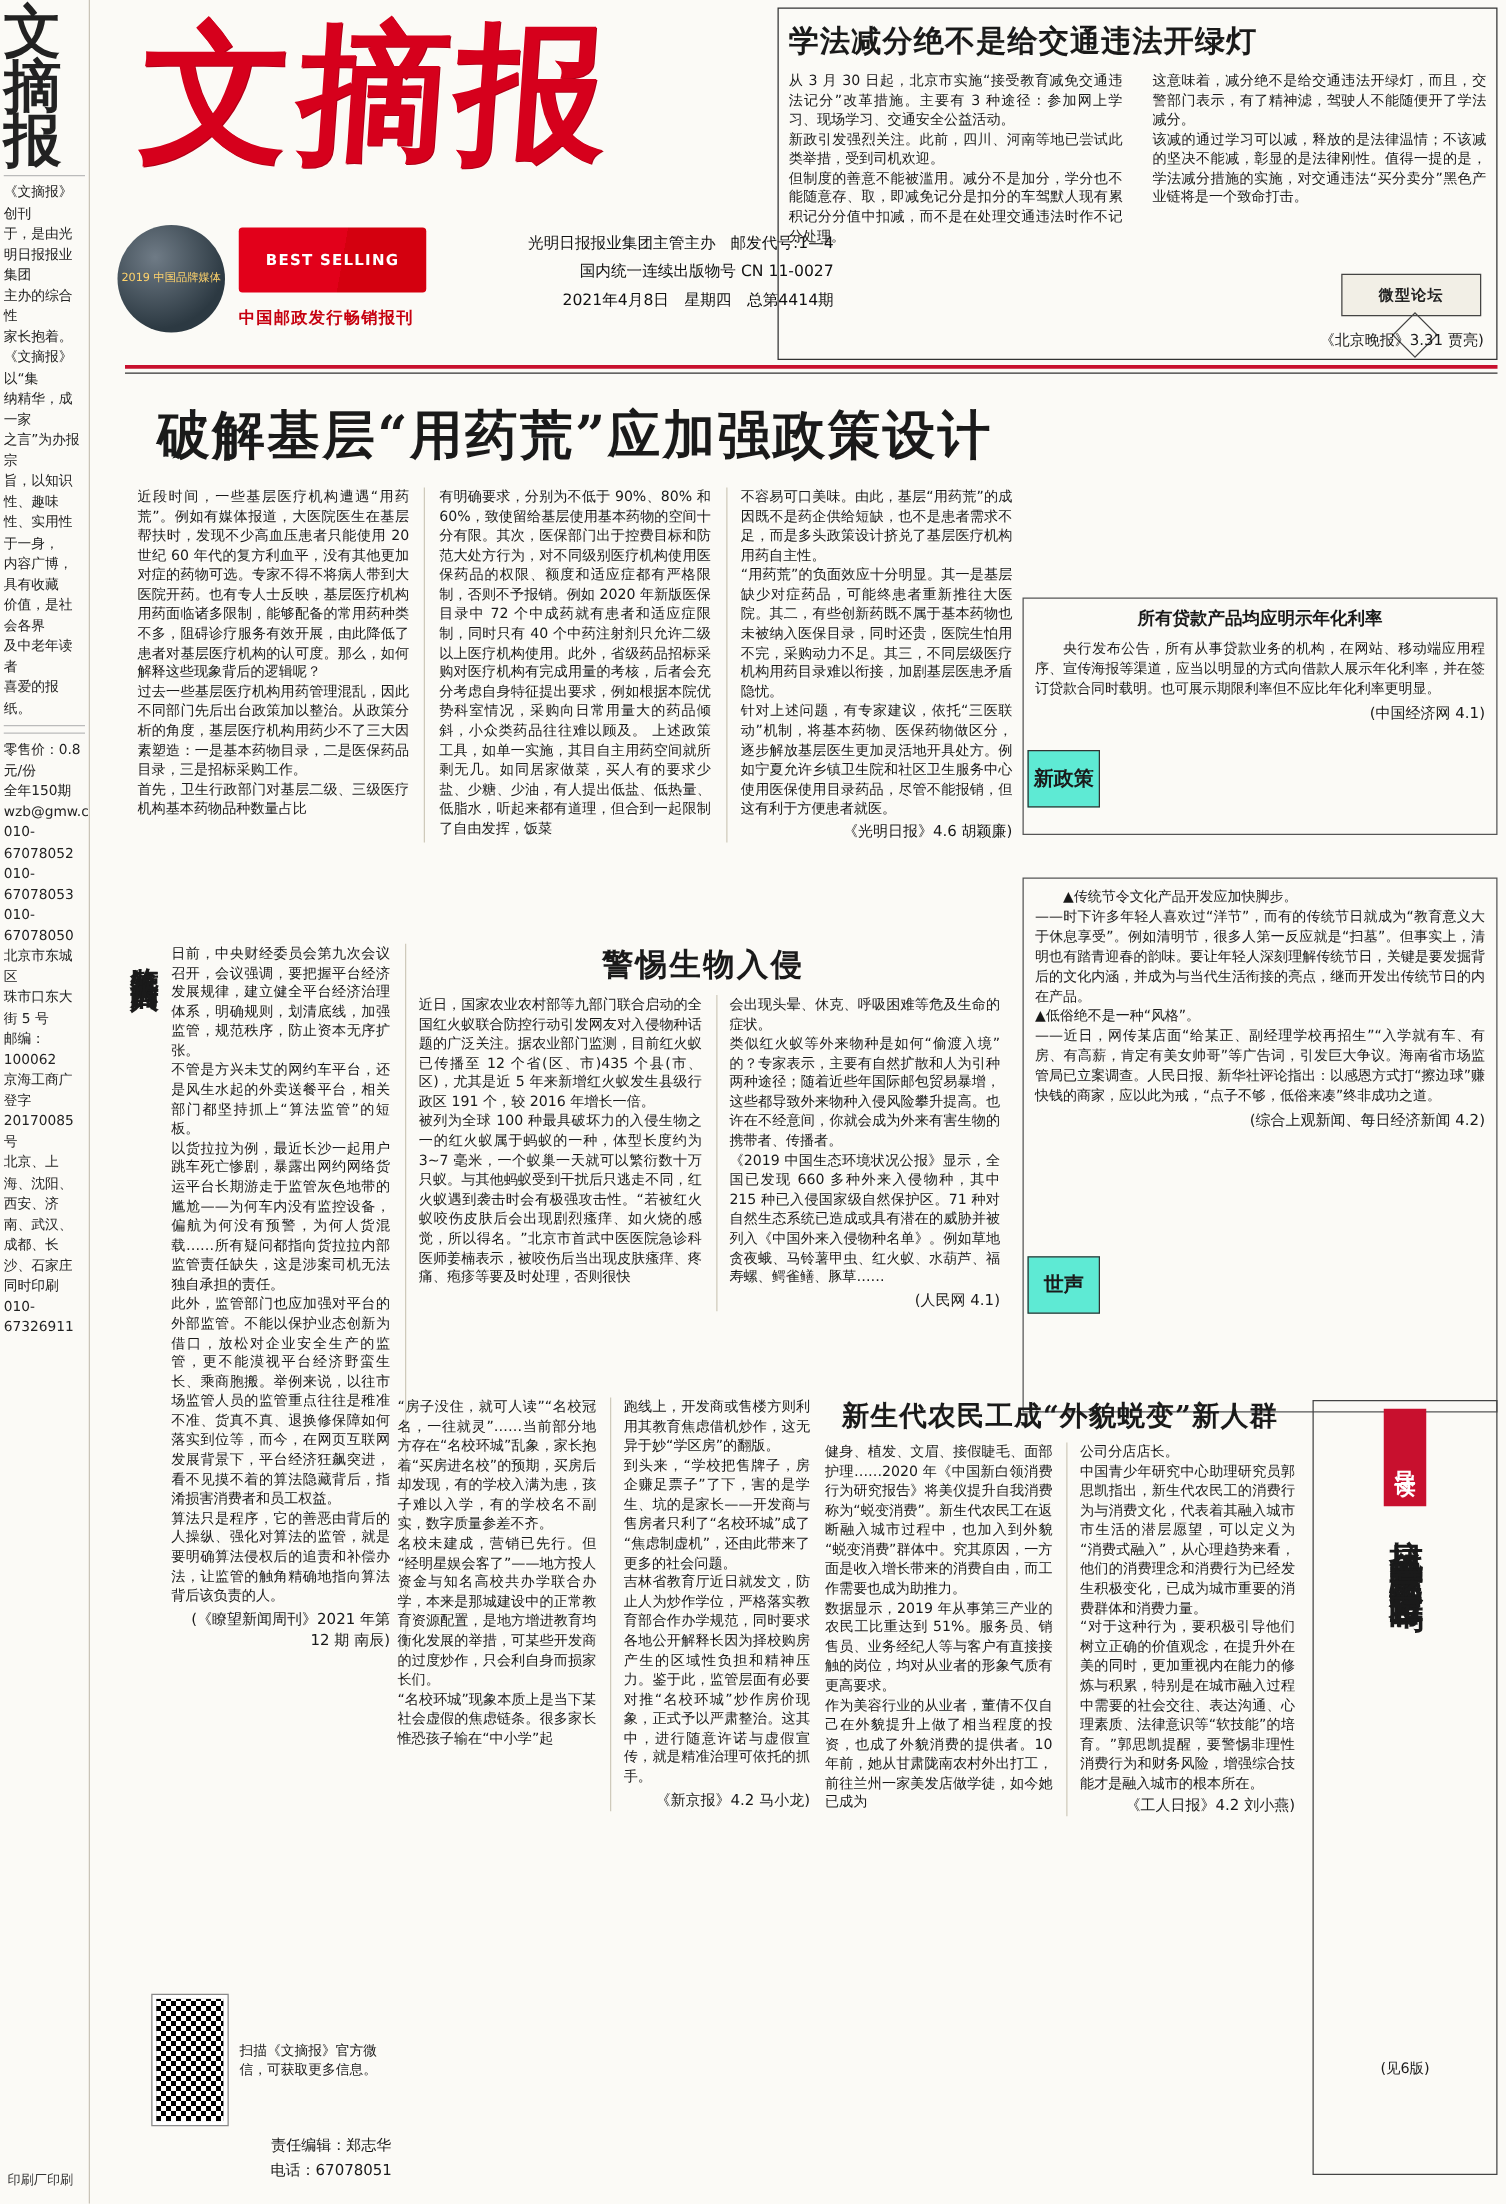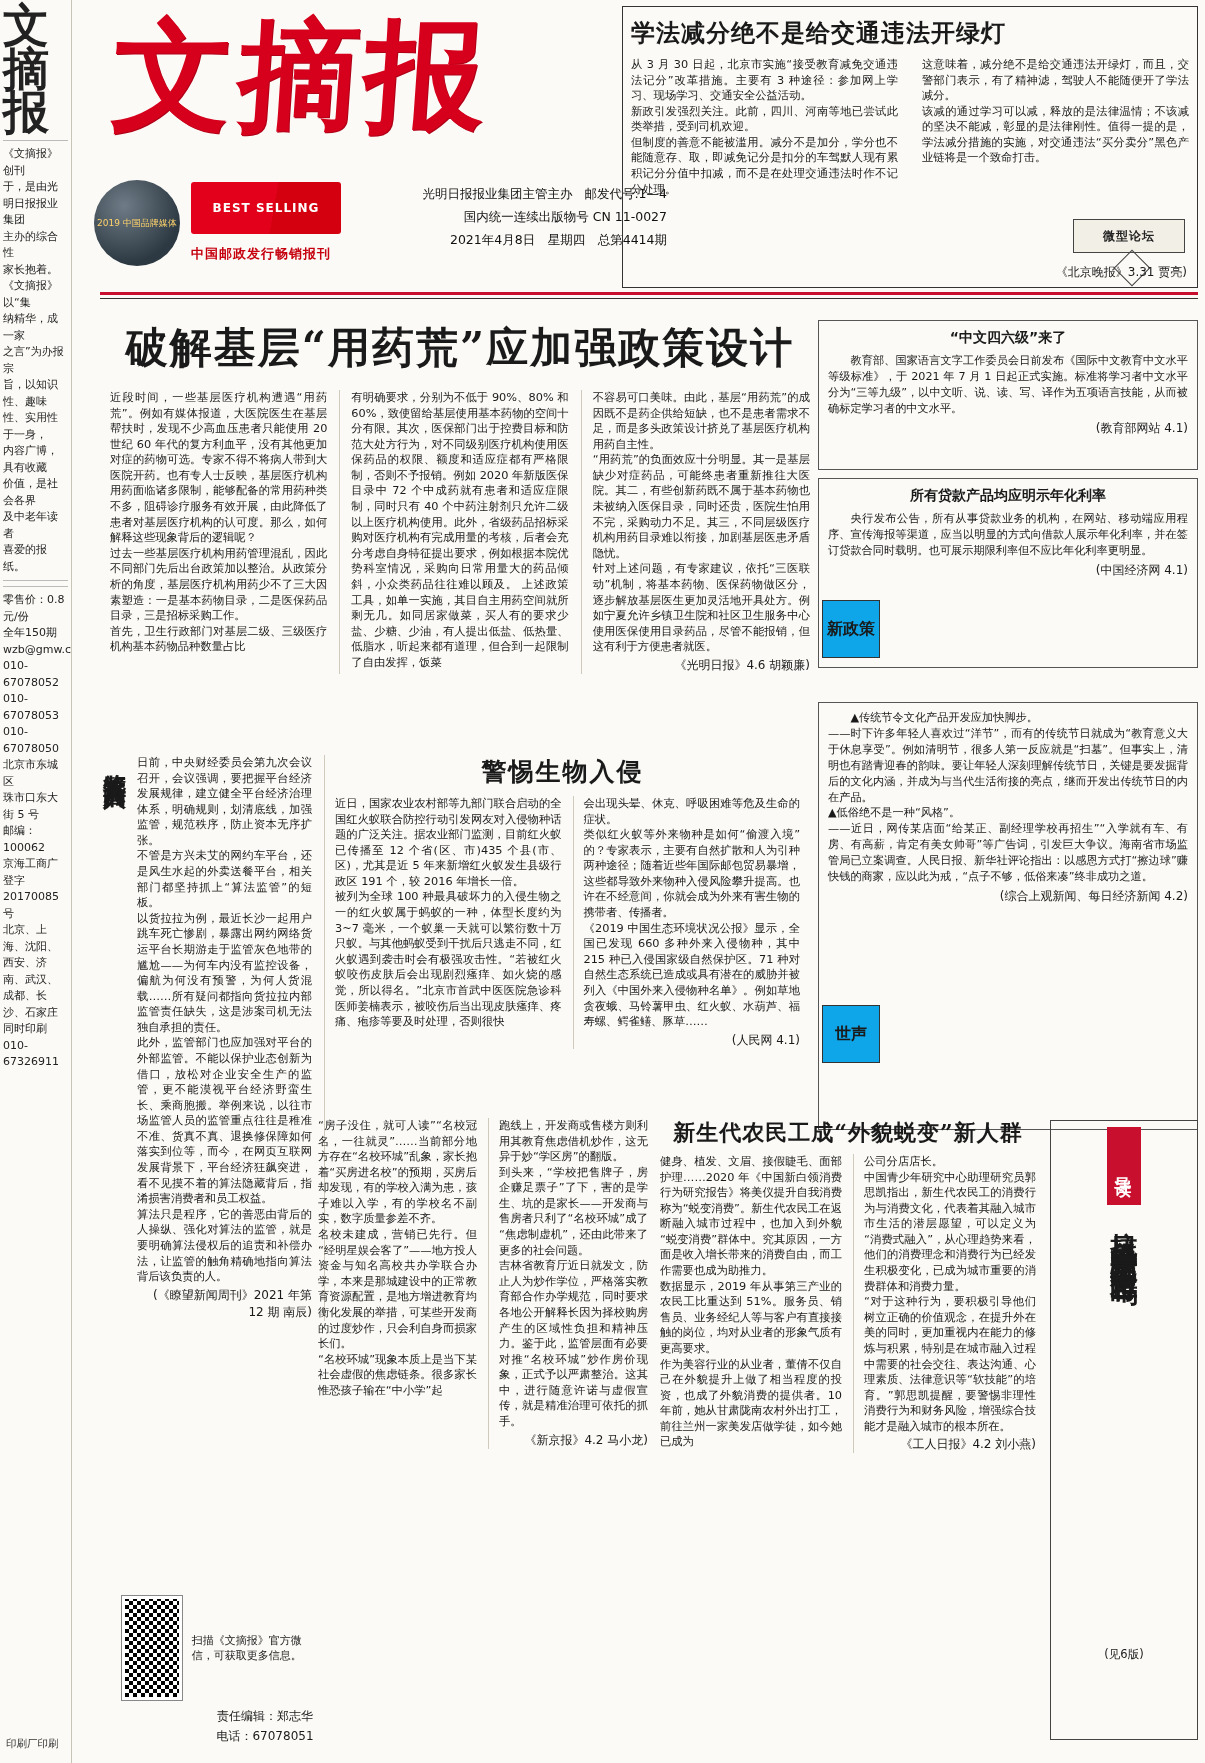--- a/index.html
+++ b/index.html
@@ -125,22 +125,22 @@
 
   
   .rbox {
     position:absolute; left:818px; width:380px;
     border:1px solid #555; padding:7px 9px;
     font-size:11.2px; line-height:1.42;
   }
   .rbox h3 { margin:0 0 5px; font-size:14px; text-align:center; font-weight:bold; }
   .rbox p { margin:0 0 3px; text-indent:2em; text-align:justify; }
   .tag-box {
-    position:absolute; width:58px; height:58px; border:1px solid #333;
-    background:#0ea5e9; display:flex; align-items:center; justify-content:center;
+    position:absolute; width:58px; height:46px; border:1px solid #333;
+    background:#5eead4; display:flex; align-items:center; justify-content:center;
     font-size:16px; font-weight:bold; font-family:"DejaVu Serif", serif;
   }
 
   
   .band { position:absolute; left:100px; top:755px; width:700px; }
   .vt-head {
     font-size:23px; font-weight:bold; font-family:"DejaVu Serif", serif;
   }
   .sec-title {
     font-size:25px; font-weight:bold; text-align:center;
@@ -275,25 +275,20 @@
 上述政策工具，如单一实施，其目自主用药空间就所剩无几。如同居家做菜，买人有的要求少盐、少糖、少油，有人提出低盐、低热量、低脂水，听起来都有道理，但合到一起限制了自由发挥，饭菜</div>
       <div class="col-div" style="padding-left:11px;">
         <div class="body-text" style="white-space:pre-line;">不容易可口美味。由此，基层“用药荒”的成因既不是药企供给短缺，也不是患者需求不足，而是多头政策设计挤兑了基层医疗机构用药自主性。
 “用药荒”的负面效应十分明显。其一是基层缺少对症药品，可能终患者重新推往大医院。其二，有些创新药既不属于基本药物也未被纳入医保目录，同时还贵，医院生怕用不完，采购动力不足。其三，不同层级医疗机构用药目录难以衔接，加剧基层医患矛盾隐忧。
 针对上述问题，有专家建议，依托“三医联动”机制，将基本药物、医保药物做区分，逐步解放基层医生更加灵活地开具处方。例如宁夏允许乡镇卫生院和社区卫生服务中心使用医保使用目录药品，尽管不能报销，但这有利于方便患者就医。</div>
         <div class="src">《光明日报》4.6 胡颖廉)</div>
       </div>
     </div>
   </div>
 
-  <div class="rbox" style="top:320px;height:150px;">
-    <h3>“中文四六级”来了</h3>
-    <p>教育部、国家语言文字工作委员会日前发布《国际中文教育中文水平等级标准》，于 2021 年 7 月 1 日起正式实施。标准将学习者中文水平分为“三等九级”，以中文听、说、读、写、译作为五项语言技能，从而被确标定学习者的中文水平。</p>
-    <div class="src">(教育部网站 4.1)</div>
-  </div>
 
   <div class="rbox" style="top:478px;height:190px;">
     <h3>所有贷款产品均应明示年化利率</h3>
     <p>央行发布公告，所有从事贷款业务的机构，在网站、移动端应用程序、宣传海报等渠道，应当以明显的方式向借款人展示年化利率，并在签订贷款合同时载明。也可展示期限利率但不应比年化利率更明显。</p>
     <div class="src">(中国经济网 4.1)</div>
   </div>
   <div class="tag-box" style="left:822px;top:600px;">新政策</div>
 
   <div class="rbox" style="top:702px;height:428px;">
     <p style="white-space:pre-line;">▲传统节令文化产品开发应加快脚步。

